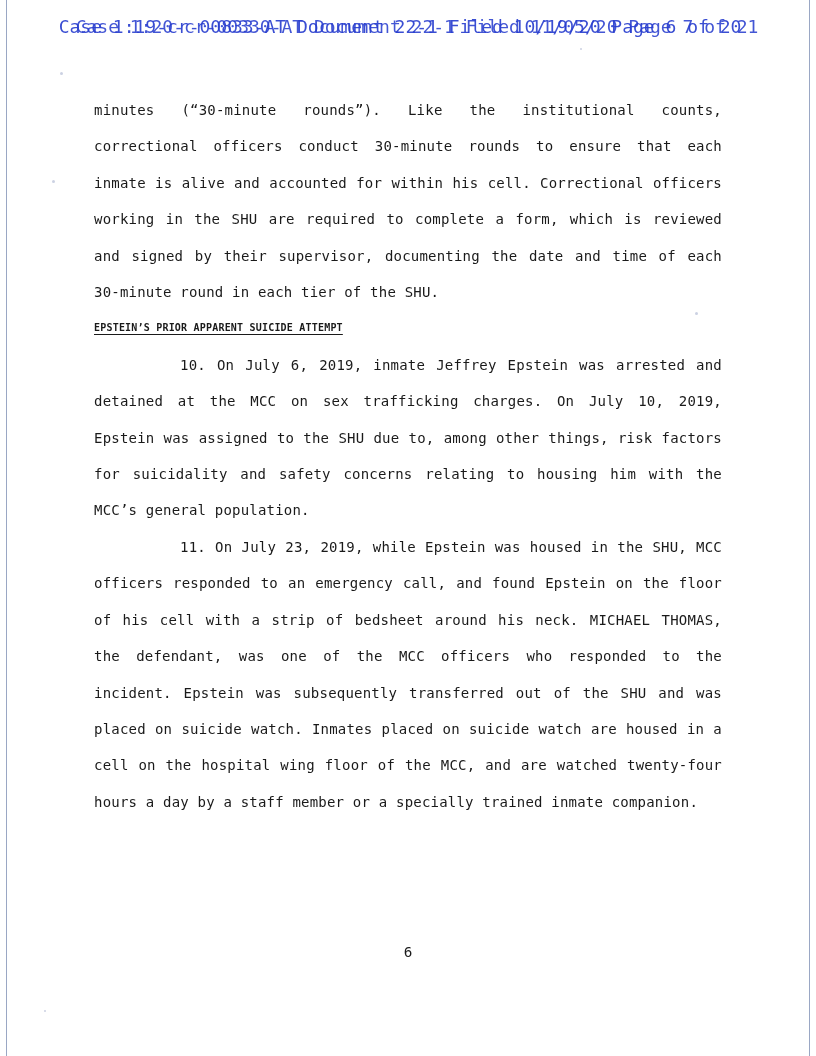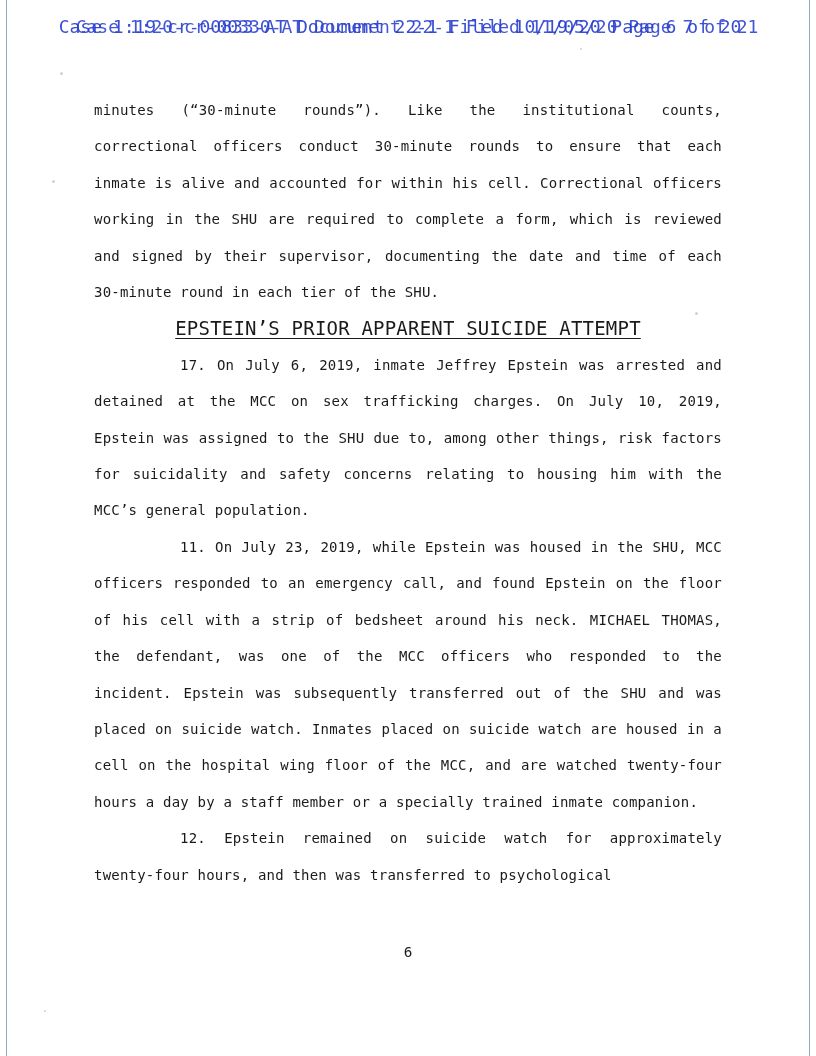--- a/index.html
+++ b/index.html
@@ -76,28 +76,27 @@
   .para {
     text-indent: 0;
   }
   .para .indent {
     display: inline-block;
     width: 86px;
   }
 
   .section-heading {
     margin: 0;
-    font-size: 19px;
+    font-size: 10px;
     line-height: 36.4px;
     letter-spacing: 0.2px;
-    text-align: center;
     text-decoration: underline;
     text-underline-offset: 3px;
     color: #1a1a1a;
-    font-weight: normal;
+    font-weight: bold;
     white-space: nowrap;
   }
 
   .page-number {
     position: absolute;
     top: 944px;
     left: 0;
     width: 816px;
     text-align: center;
     font-size: 14.3px;
@@ -129,21 +128,20 @@
 <div class="speck" style="left:695px; top:312px; width:3px; height:3px;"></div>
 <div class="speck" style="left:580px; top:48px; width:2px; height:2px;"></div>
 <div class="speck" style="left:44px; top:1010px; width:2px; height:2px;"></div>
 
 <div class="content">
 
   <p class="body-line">minutes (“30-minute rounds”).  Like the institutional counts, correctional officers conduct 30-minute rounds to ensure that each inmate is alive and accounted for within his cell.  Correctional officers working in the SHU are required to complete a form, which is reviewed and signed by their supervisor, documenting the date and time of each 30-minute round in each tier of the SHU.</p>
 
   <h2 class="section-heading">EPSTEIN’S PRIOR APPARENT SUICIDE ATTEMPT</h2>
 
-  <p class="para"><span class="indent"></span><span>17.</span> <span>On July 6, 2019, inmate Jeffrey Epstein was arrested and detained at the MCC on sex trafficking charges.  On July 10, 2019, Epstein was assigned to the SHU due to, among other things, risk factors for suicidality and safety concerns relating to housing him with the MCC’s general population.</span></p>
+  <p class="para"><span class="indent"></span><span>10.</span> <span>On July 6, 2019, inmate Jeffrey Epstein was arrested and detained at the MCC on sex trafficking charges.  On July 10, 2019, Epstein was assigned to the SHU due to, among other things, risk factors for suicidality and safety concerns relating to housing him with the MCC’s general population.</span></p>
 
   <p class="para"><span class="indent"></span><span>11.</span> <span>On July 23, 2019, while Epstein was housed in the SHU, MCC officers responded to an emergency call, and found Epstein on the floor of his cell with a strip of bedsheet around his neck.  MICHAEL THOMAS, the defendant, was one of the MCC officers who responded to the incident.  Epstein was subsequently transferred out of the SHU and was placed on suicide watch.  Inmates placed on suicide watch are housed in a cell on the hospital wing floor of the MCC, and are watched twenty-four hours a day by a staff member or a specially trained inmate companion.</span></p>
 
-  <p class="para"><span class="indent"></span><span>12.</span> <span>Epstein remained on suicide watch for approximately twenty-four hours, and then was transferred to psychological</span></p>
 
 </div>
 
 <div class="page-number">6</div>
 
 </body></html>

